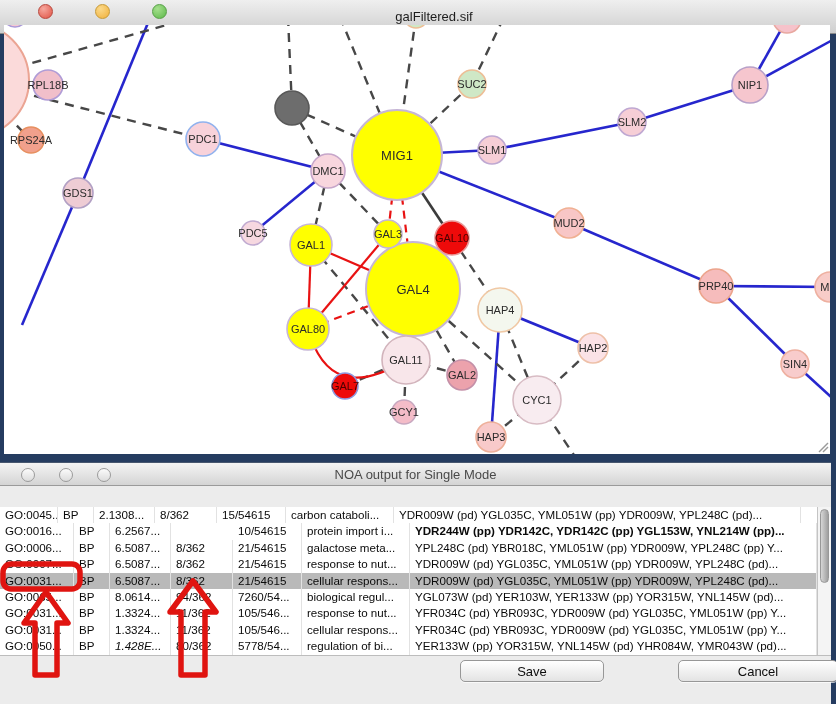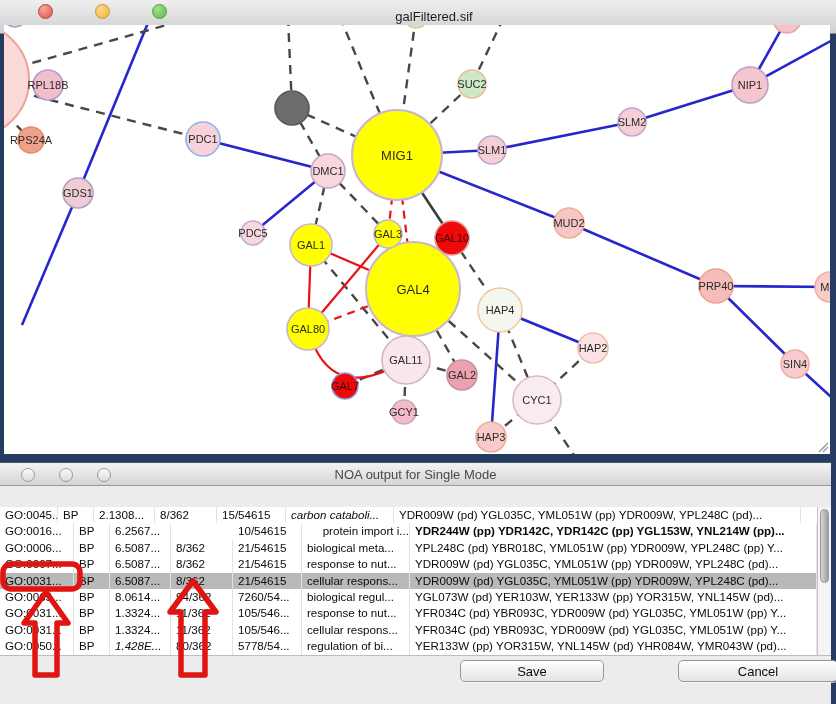--- a/index.html
+++ b/index.html
@@ -211,39 +211,39 @@
     <div class="noa-title">NOA output for Single Mode</div>
   </div>
 
   <div class="tbody" id="tbody">
       <div class="trow">
         <div class="tcell" style="width: 58px;">GO:0045...</div>
         <div class="tcell" style="width: 36px;">BP</div>
         <div class="tcell" style="width: 61px;">2.1308...</div>
         <div class="tcell" style="width: 62px;">8/362</div>
         <div class="tcell" style="width: 69px;">15/54615</div>
-        <div class="tcell" style="width: 108px; font-style: italic;">carbon cataboli...</div>
+        <div class="tcell" style="width: 108px;">carbon cataboli...</div>
         <div class="tcell" style="width: 407px;">YDR009W (pd) YGL035C, YML051W (pp) YDR009W, YPL248C (pd)...</div>
       </div>
       <div class="trow">
         <div class="tcell" style="width: 74px;">GO:0016...</div>
         <div class="tcell" style="width: 36px;">BP</div>
         <div class="tcell" style="width: 61px;">6.2567...</div>
         <div class="tcell" style="width: 62px; margin-top: 44px;">7/362</div>
         <div class="tcell" style="width: 69px;">10/54615</div>
-        <div class="tcell" style="width: 108px; text-align: right;">protein import i...</div>
+        <div class="tcell" style="width: 108px;">protein import i...</div>
         <div class="tcell" style="width: 407px; font-weight: bold;">YDR244W (pp) YDR142C, YDR142C (pp) YGL153W, YNL214W (pp)...</div>
       </div>
       <div class="trow">
         <div class="tcell" style="width: 74px;">GO:0006...</div>
         <div class="tcell" style="width: 36px;">BP</div>
         <div class="tcell" style="width: 61px;">6.5087...</div>
         <div class="tcell" style="width: 62px;">8/362</div>
         <div class="tcell" style="width: 69px;">21/54615</div>
-        <div class="tcell" style="width: 108px;">biological meta...</div>
+        <div class="tcell" style="width: 108px;">galactose meta...</div>
         <div class="tcell" style="width: 407px;">YPL248C (pd) YBR018C, YML051W (pp) YDR009W, YPL248C (pp) Y...</div>
       </div>
       <div class="trow">
         <div class="tcell" style="width: 74px;">GO:0007...</div>
         <div class="tcell" style="width: 36px;">BP</div>
         <div class="tcell" style="width: 61px;">6.5087...</div>
         <div class="tcell" style="width: 62px;">8/362</div>
         <div class="tcell" style="width: 69px;">21/54615</div>
         <div class="tcell" style="width: 108px;">response to nut...</div>
         <div class="tcell" style="width: 407px;">YDR009W (pd) YGL035C, YML051W (pp) YDR009W, YPL248C (pd)...</div>

